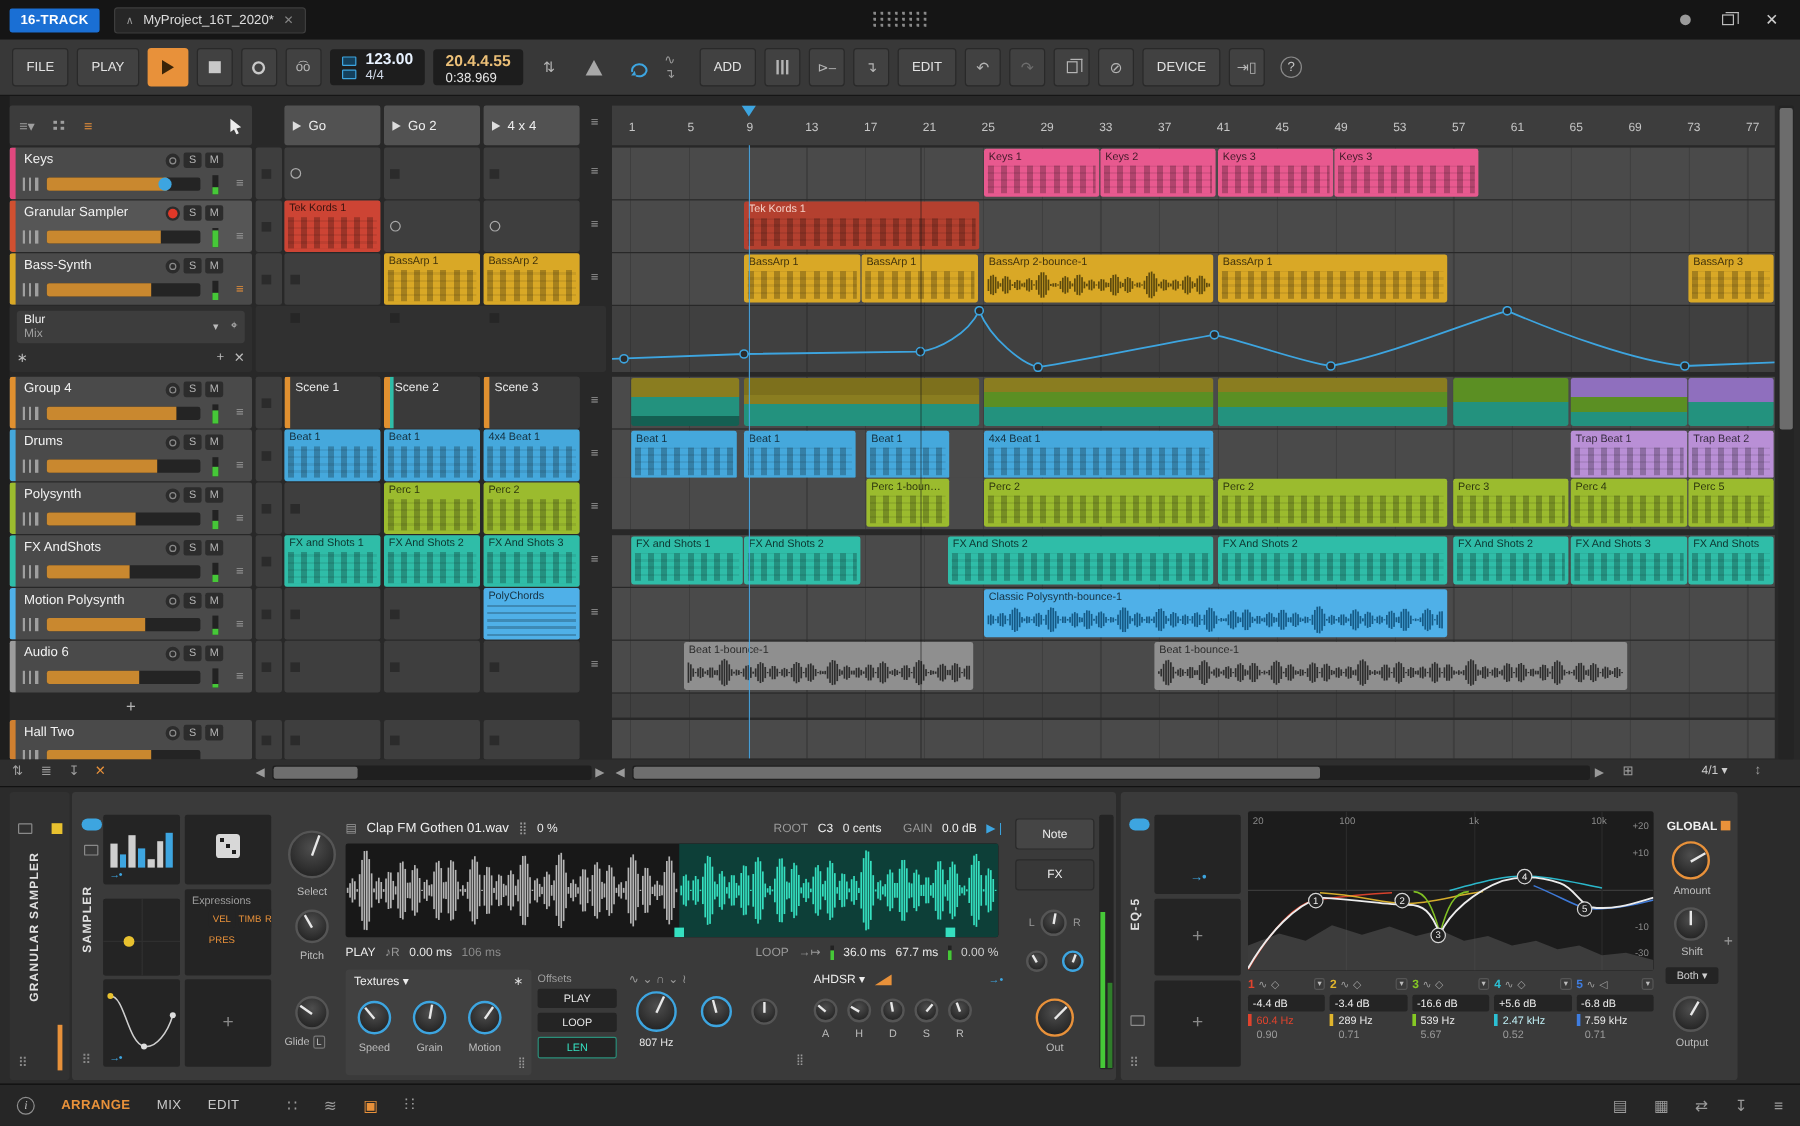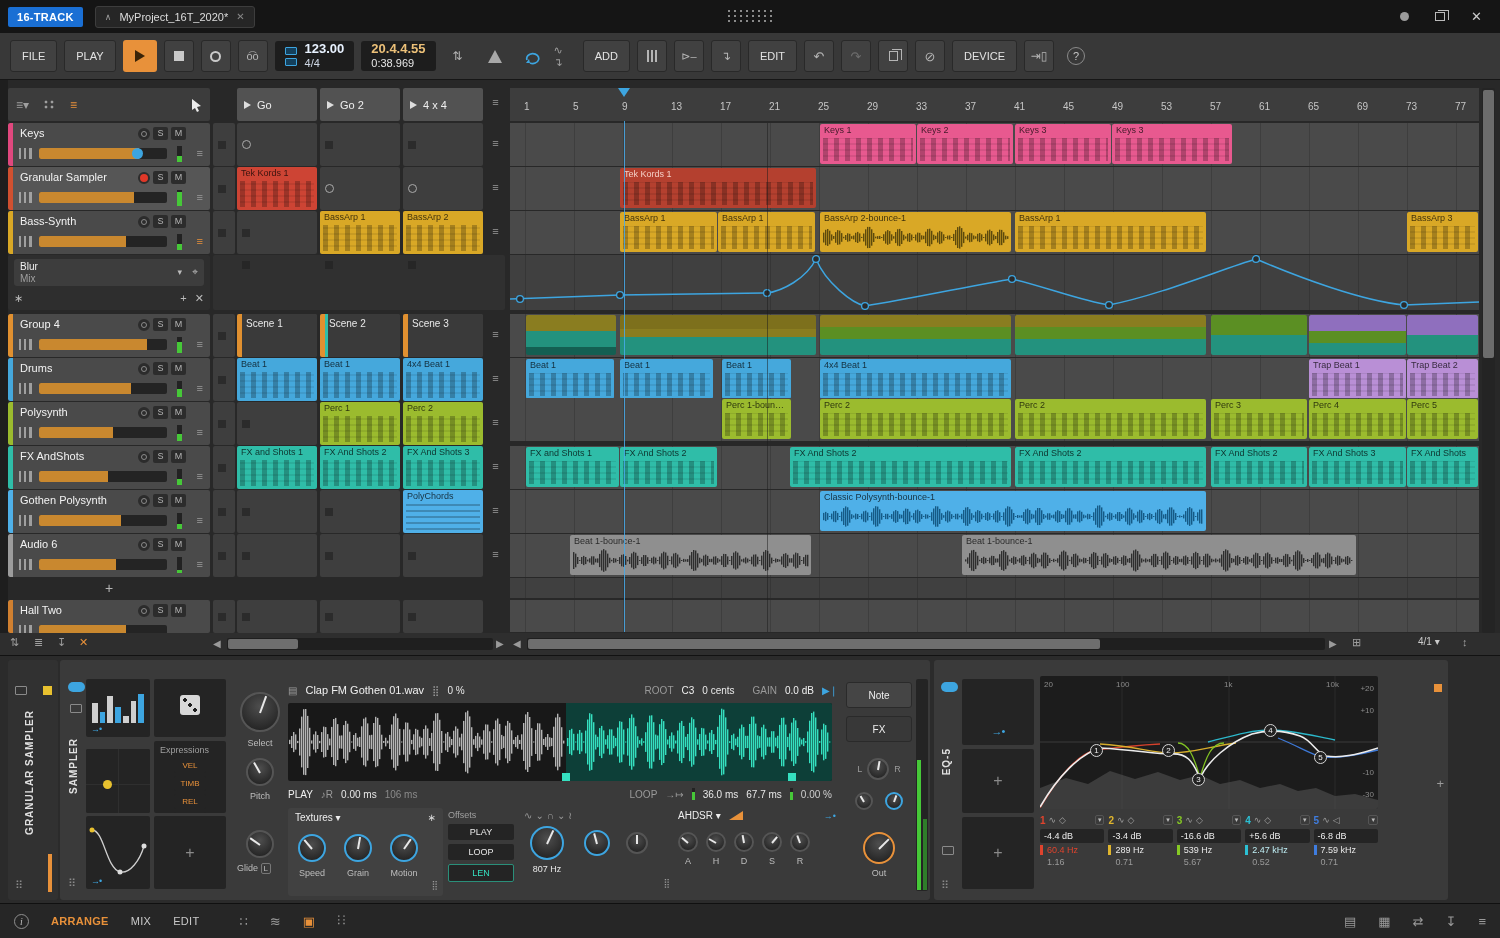--- a/index.html
+++ b/index.html
@@ -19,21 +19,21 @@
   .wclose{color:#ccc;font-size:13px;line-height:1}
   
   #toolbar{position:absolute;top:33px;left:0;right:0;height:47px;background:#383838;border-bottom:1px solid #161616;display:flex;align-items:center;padding:0 10px;gap:7px}
   .tbtn{height:32px;display:flex;align-items:center;padding:0 11px;background:#414141;border:1px solid #292929;border-radius:3px;font-size:11px;color:#e3e3e3}
   .ibtn{height:32px;min-width:30px;display:flex;align-items:center;justify-content:center;background:#414141;border:1px solid #292929;border-radius:3px;color:#b5b5b5;font-size:13px}
   .ibtn.plain{background:transparent;border-color:transparent}
   .playbtn{width:34px;height:32px;background:#e8913a;border-radius:3px;display:flex;align-items:center;justify-content:center}
   .playbtn i{width:0;height:0;border-left:10px solid #3a2408;border-top:6px solid transparent;border-bottom:6px solid transparent}
   .sq{width:10px;height:10px;background:#c9c9c9}
   .rec{width:11px;height:11px;border-radius:50%;border:2px solid #c9c9c9}
-  .disp{background:#1d1d1d;border-radius:3px;height:30px;display:flex;flex-direction:column;justify-content:center;padding:2px 10px;line-height:1.25}
+  .disp{background:#1d1d1d;border-radius:3px;height:30px;display:flex;flex-direction:column;justify-content:space-between;padding:2px 10px;line-height:1.25}
   .disp .l1{font-size:13px;font-weight:bold;color:#e8f2ff}
   .disp .l2{font-size:11px;color:#cfd8e6}
   .disp.pos .l1{color:#ecc078}
   .disp.pos .l2{color:#e6e6e6}
   .mtog{display:flex;flex-direction:column;gap:3px;justify-content:center}
   .mtog i{width:12px;height:8px;border:1px solid #3da5e0;border-radius:1px;background:#14405c}
   .metro{width:0;height:0;border-left:7px solid transparent;border-right:7px solid transparent;border-bottom:13px solid #a8a8a8}
   .half{display:flex;flex-direction:column;align-items:center;justify-content:center;gap:1px;font-size:9px;color:#9a9a9a;line-height:1}
   .qmark{width:18px;height:18px;border:1px solid #8a8a8a;border-radius:50%;display:flex;align-items:center;justify-content:center;font-size:11px;color:#c5c5c5}
   .copyic{width:9px;height:10px;border:1px solid #b5b5b5;position:relative}
@@ -120,21 +120,21 @@
   .stepbars{position:absolute;left:6px;right:6px;top:8px;bottom:14px;display:flex;align-items:flex-end;gap:2px}
   .stepbars i{flex:1;background:#cfcfcf}
   .stepbars i.bl{background:#3da5e0}
   .xy{position:absolute;inset:0;background:linear-gradient(#2f2f2f 0 0) 50% 0/1px 100% no-repeat,linear-gradient(#2f2f2f 0 0) 0 55%/100% 1px no-repeat,#242424}
   .xy b{position:absolute;left:26%;top:48%;width:9px;height:9px;border-radius:50%;background:#e8c12f}
   .k{border-radius:50%;background:radial-gradient(circle at 50% 35%,#4e4e4e,#262626 78%);border:2px solid #6a6a6a;position:relative;display:inline-block}
   .k:after{content:"";position:absolute;left:calc(50% - 1px);top:1px;width:2px;height:50%;background:#e8e8e8;transform-origin:bottom center;transform:rotate(var(--r,0deg))}
   .k.bl{border-color:#3da5e0}.k.or{border-color:#e8913a}.k.dk{border-color:#555}
   .klabel{font-size:9px;color:#bdbdbd;text-align:center}
   .chip{background:#242424;border-radius:2px;color:#cfcfcf;font-size:9px;text-align:center}
-  .exgrid{display:grid;grid-template-columns:1fr;gap:3px;padding:3px 20px}
+  .exgrid{display:grid;grid-template-columns:1fr 1fr 1fr;gap:3px;padding:3px 20px}
   .exgrid span{background:#242424;color:#e8913a;font-size:8px;padding:3px 0;text-align:center;border-radius:2px}
   .tabbx{position:absolute;left:4px;right:4px;height:26px;background:#454545;border:1px solid #2a2a2a;border-radius:3px;display:flex;align-items:center;justify-content:center;font-size:10px;color:#eee}
   .gm{width:3px;height:12px;background:#222;position:relative}
   .gm:after{content:"";position:absolute;left:0;right:0;bottom:0;height:65%;background:#46c838}
   .dmeter{position:absolute;width:12px;top:19px;height:212px;background:#242424;border-radius:2px;display:flex;gap:2px;padding:1px;align-items:flex-end}
   .dmeter i{flex:1;background:#46c838}
   .eqgraph{position:absolute;background:#1c1c1c;border-radius:2px;overflow:hidden}
   .eqlab{position:absolute;font-size:8px;color:#8a8a8a}
   .eqdot{position:absolute;width:13px;height:13px;border-radius:50%;background:#222;border:1px solid #d5d5d5;color:#eee;font-size:8px;line-height:12px;text-align:center}
   .band{display:flex;flex-direction:column;gap:2px}
@@ -440,21 +440,21 @@
         <div class="fill" style="width:54%"></div>
       </div>
     <div class="tmeter">
         <i style="height:38%"></i>
       </div>
     <div class="tlayers">≡</div>
   </div>
 
   <div class="thdr" style="top:410px">
     <div class="strip" style="background:#4fb0e8"></div>
-    <div class="thname">Gothen Polysynth</div>
+    <div class="thname">Motion Polysynth</div>
     <div class="tbtns">
         <span class="arm"></span>
         <span class="smb">S</span>
         <span class="smb">M</span>
       </div>
     <div class="ticon"></div>
     <div class="tslider">
         <div class="fill" style="width:64%"></div>
       </div>
     <div class="tmeter">
@@ -2009,21 +2009,21 @@
     <div style="position:absolute;left:106px;top:153px;width:338px;height:80px;display:grid;grid-template-columns:repeat(5,1fr);gap:4px">
       <div class="band">
         <div class="bh">
             <span class="bn" style="color:#e0432d">1</span>
             <span>∿</span>
             <span>◇</span>
             <span class="bcaret">▾</span>
           </div>
         <div class="bgain">-4.4 dB</div>
         <div class="bfreq" style="color:#e0432d;border-color:#e0432d">60.4 Hz</div>
-        <div class="bq">1.16</div>
+        <div class="bq">0.90</div>
       </div>
       <div class="band">
         <div class="bh">
             <span class="bn" style="color:#e0b52d">2</span>
             <span>∿</span>
             <span>◇</span>
             <span class="bcaret">▾</span>
           </div>
         <div class="bgain">-3.4 dB</div>
         <div class="bfreq" style="color:#e8e8e8;border-color:#e0b52d">289 Hz</div>
@@ -2057,20 +2057,30 @@
             <span>∿</span>
             <span>◁</span>
             <span class="bcaret">▾</span>
           </div>
         <div class="bgain">-6.8 dB</div>
         <div class="bfreq" style="color:#e8e8e8;border-color:#3f7de0">7.59 kHz</div>
         <div class="bq">0.71</div>
       </div>
     </div>
 
+    <div style="position:absolute;left:448px;top:0;width:56px;height:240px">
+      <div style="position:absolute;top:24px;width:100%;text-align:center;font-size:10px;color:#f0f0f0;font-weight:bold">GLOBAL</div>
+      <span class="k or" style="position:absolute;left:11px;top:41px;width:32px;height:32px;--r:60deg"></span>
+      <div class="klabel" style="position:absolute;top:77px;width:100%">Amount</div>
+      <span class="k dk" style="position:absolute;left:13px;top:96px;width:28px;height:28px;--r:0deg"></span>
+      <div class="klabel" style="position:absolute;top:128px;width:100%">Shift</div>
+      <div class="chip" style="position:absolute;left:6px;top:146px;width:44px;padding:2px 0"><span>Both</span> ▾</div>
+      <span class="k dk" style="position:absolute;left:12px;top:170px;width:30px;height:30px;--r:30deg"></span>
+      <div class="klabel" style="position:absolute;top:204px;width:100%">Output</div>
+    </div>
     <i style="position:absolute;right:6px;top:24px;width:8px;height:8px;background:#e8913a"></i>
     <span style="position:absolute;right:4px;top:116px;color:#9a9a9a;font-size:13px">+</span>
   </div>
 </div>
 
 <div id="status">
   <span class="info">i</span>
   <span class="view on">ARRANGE</span>
   <span class="view">MIX</span>
   <span class="view">EDIT</span>

